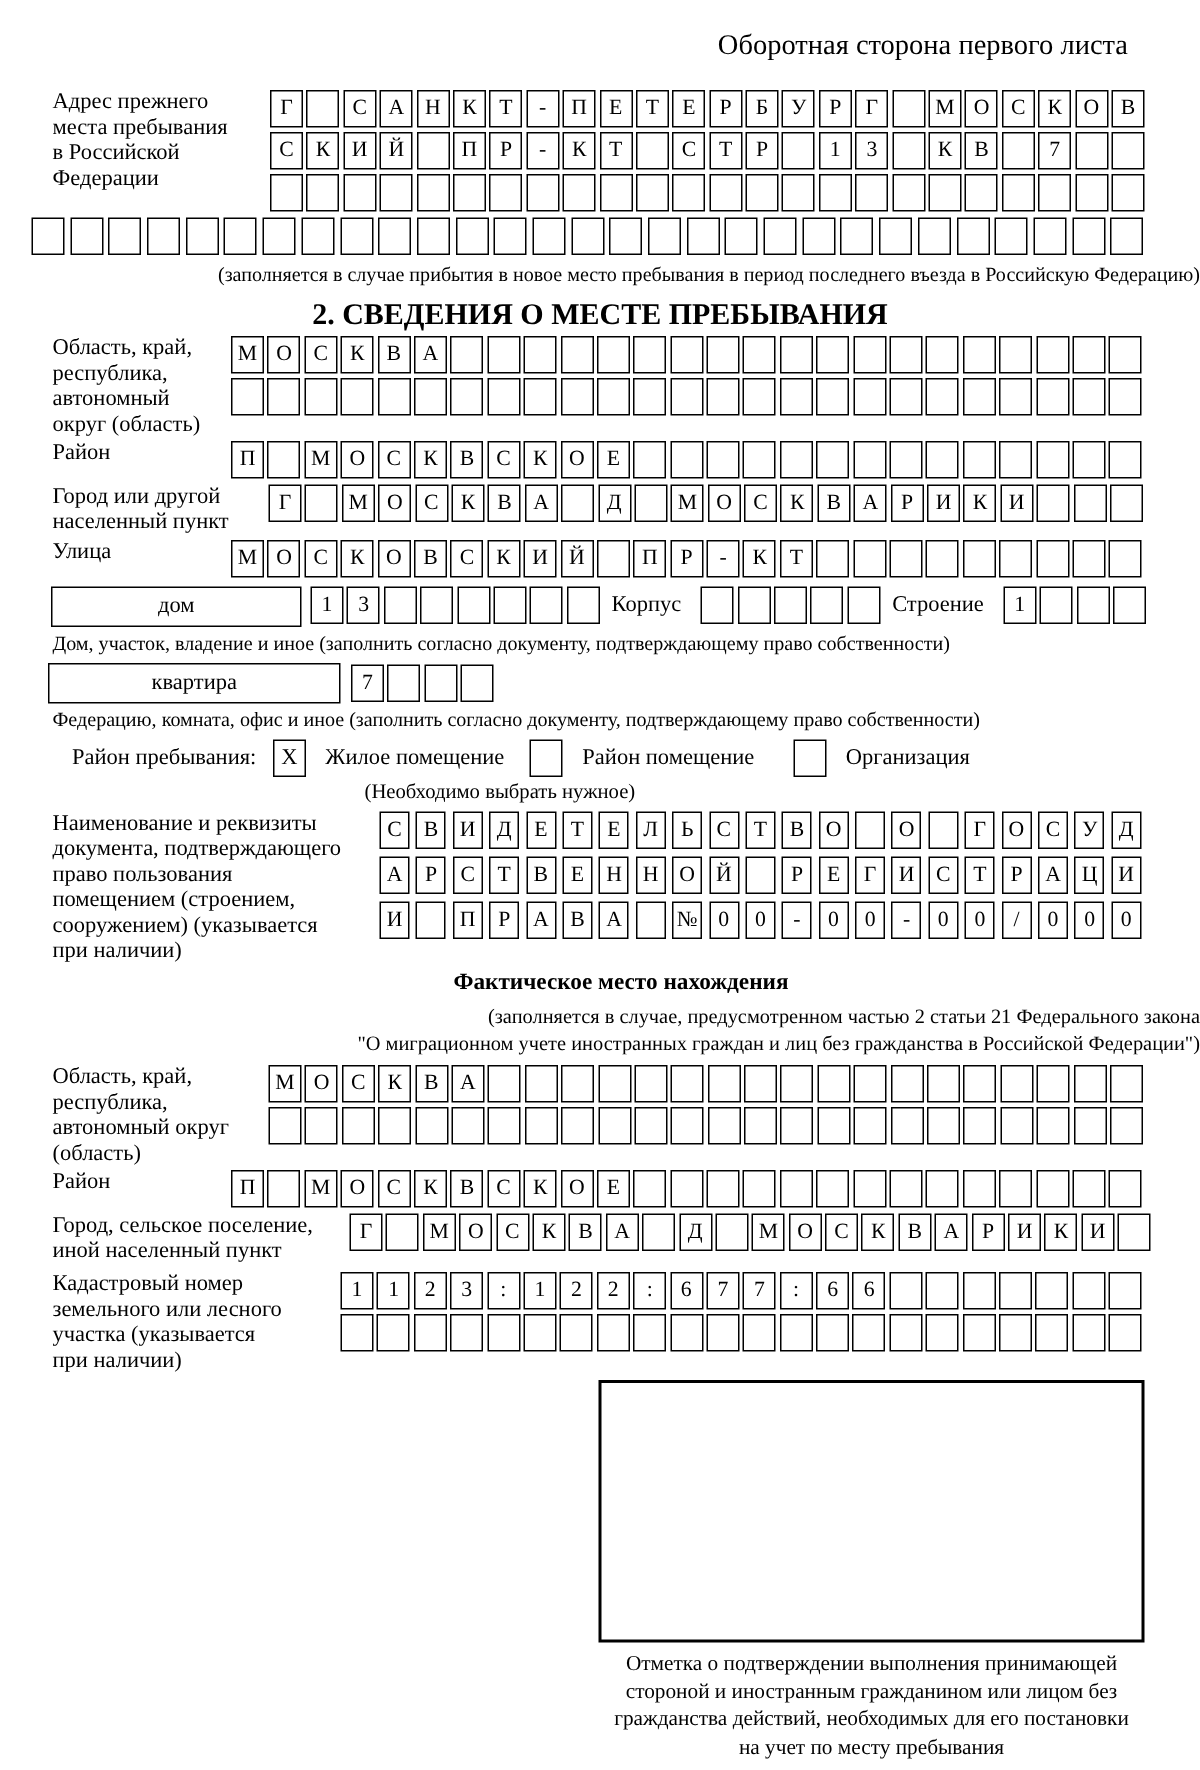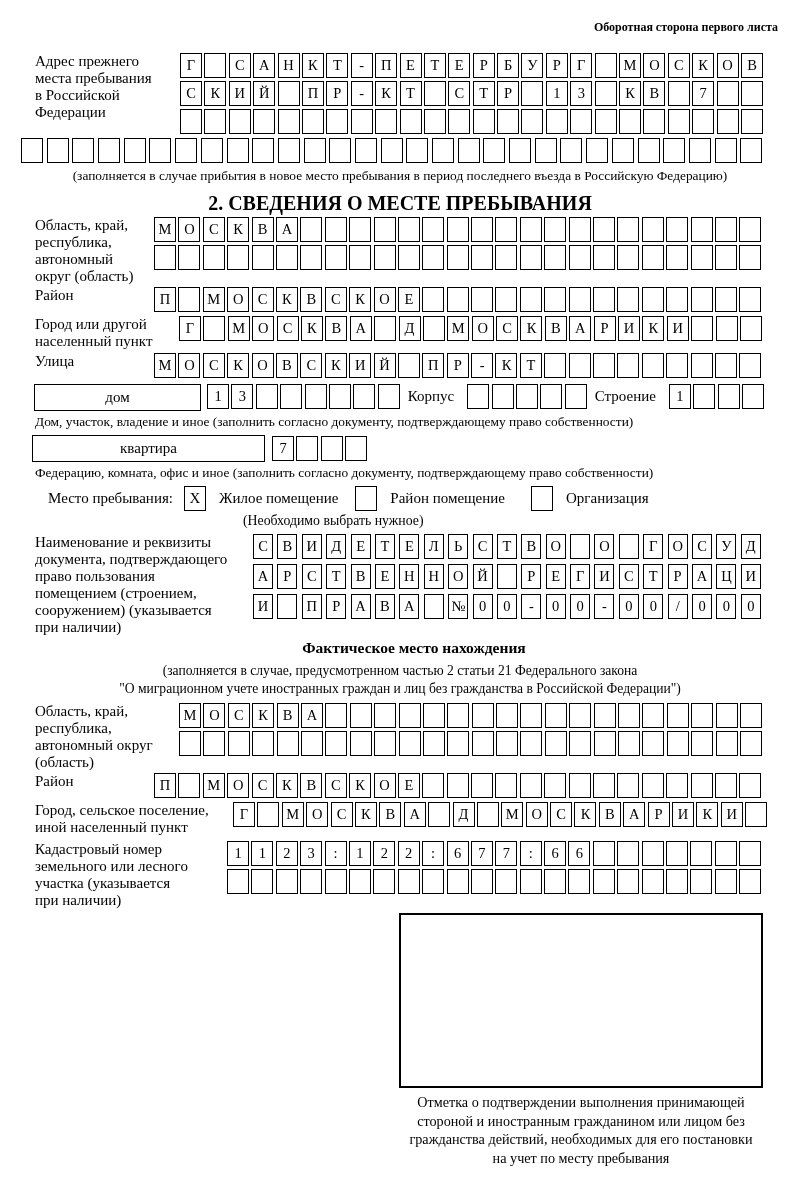--- a/index.html
+++ b/index.html
@@ -1,34 +1,34 @@
 <!DOCTYPE html>
 <html><head>
 <meta charset="utf-8">
 <style>
   html,body{margin:0;padding:0;}
   body{
     width:800px;height:1180px;background:#ffffff;color:#000;
     font-family:"Liberation Serif","DejaVu Serif",serif;
     overflow:hidden;
   }
-  .hdr{padding-top:20px;padding-right:22px;text-align:right;font-size:12px;font-weight:bold;}
+  .hdr{padding-top:20px;padding-right:48px;text-align:right;font-size:19px;}
   .block{display:flex;align-items:flex-start;}
   .lbl{font-size:15px;line-height:17px;flex:0 0 auto;box-sizing:border-box;}
   .rows{display:flex;flex-direction:column;gap:3px;}
   .rows.g5{gap:5px;}
   .cellrow{display:flex;gap:2.4px;}
   .cellrow.sp{gap:4.4px;}
   .cell{
     flex:0 0 22px;width:22px;height:25px;border:1.7px solid #000;box-sizing:border-box;
     display:flex;align-items:center;justify-content:center;font-size:14.5px;
   }
   .sp .cell{flex:0 0 20px;width:20px;}
   .note{font-size:13.4px;line-height:16px;}
-  .center{text-align:center;}
+  .center{text-align:right;}
   .sec-title{font-weight:bold;font-size:20px;text-align:center;margin:8px 0 0 0;}
   .sub-title{font-weight:bold;font-size:15.5px;text-align:center;margin:2px 0 0 0;}
   .labelbox{
     border:1.8px solid #000;height:27px;box-sizing:border-box;
     display:flex;align-items:center;justify-content:center;font-size:15px;flex:0 0 auto;
   }
   .inline-lbl{font-size:15px;line-height:25px;white-space:nowrap;}
   .cb{
     width:22px;height:25px;border:1.8px solid #000;box-sizing:border-box;flex:0 0 auto;
     display:flex;align-items:center;justify-content:center;font-size:15px;
@@ -43,21 +43,21 @@
   .w119{width:119px;} .w144{width:144px;} .w218{width:218px;} .w198{width:198px;} .w192{width:192px;}
   .m-raion{margin:2px 0 0 35px;}
   .m-gorod{margin:4px 0 0 35px;}
   .m-ulitsa{margin:3px 0 0 35px;}
   .house-row{display:flex;align-items:flex-start;margin:6px 0 0 34px;}
   .house-box{width:167px;}
   .house-row .cellrow{margin-left:6px;}
   .house-row .inline-lbl{margin-left:8px;margin-right:7px;}
   .m-note2{margin:3px 0 0 35px;}
   .apt-row{display:flex;align-items:center;margin:5px 0 0 32px;}
-  .apt-box{width:233px;}
+  .apt-box{width:195px;}
   .apt-row .cellrow{margin-left:7px;}
   .m-note3{margin:3px 0 0 35px;}
   .stay-row{display:flex;align-items:center;margin:5px 0 0 35px;}
   .stay-row .cb{margin-left:11px;}
   .stay-row .inline-lbl{margin-left:13px;}
   .stay-row .cb.c2{margin-left:17px;}
   .stay-row .cb.c3{margin-left:26px;}
   .stay-note{margin:2px 0 0 243px;font-size:13.8px;}
   .m-doc{margin:5px 0 0 35px;}
   .fact-title{margin-top:3px;padding-left:28px;}
@@ -381,21 +381,21 @@
   <div class="cellrow">
       <div class="cell">7</div>
       <div class="cell"></div>
       <div class="cell"></div>
       <div class="cell"></div>
     </div>
 </div>
 <div class="note m-note3">Федерацию, комната, офис и иное (заполнить согласно документу, подтверждающему право собственности)</div>
 
 <div class="stay-row">
-  <div class="inline-lbl">Место пребывания:</div>
+  <div class="inline-lbl">Район пребывания:</div>
   <div class="cb">Х</div>
   <div class="inline-lbl">Жилое помещение</div>
   <div class="cb c2"></div>
   <div class="inline-lbl">Район помещение</div>
   <div class="cb c3"></div>
   <div class="inline-lbl">Организация</div>
 </div>
 <div class="stay-note">(Необходимо выбрать нужное)</div>
 
 <div class="block m-doc">

